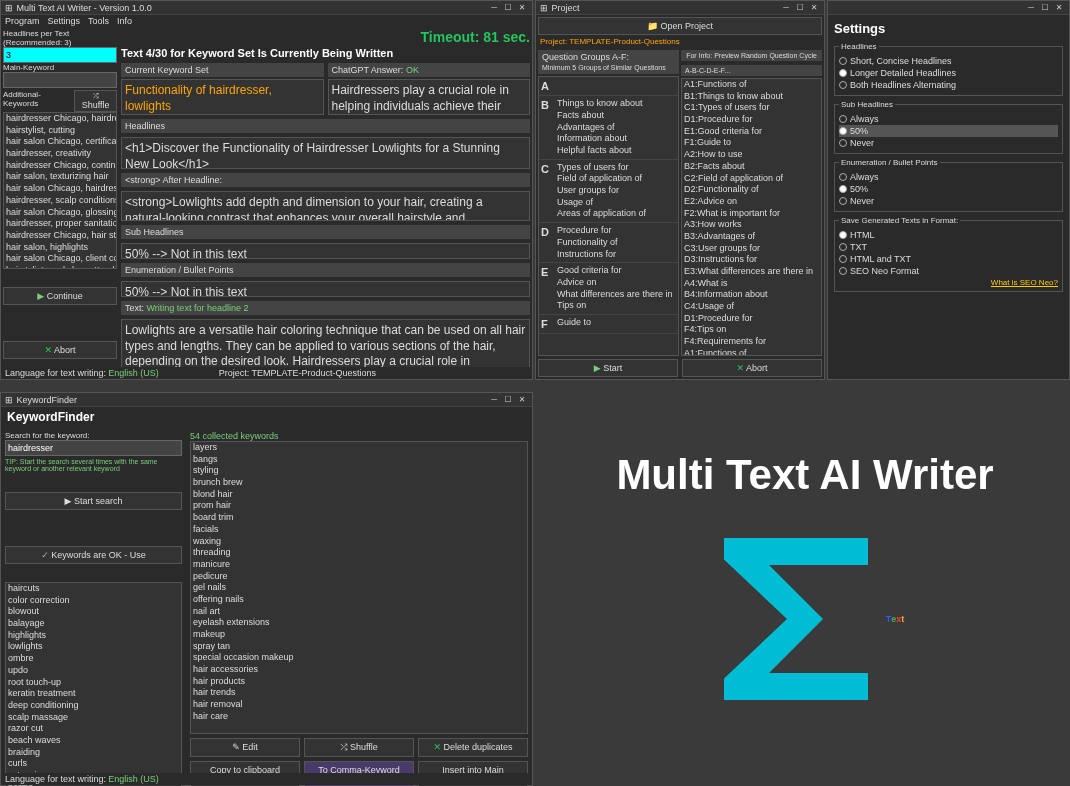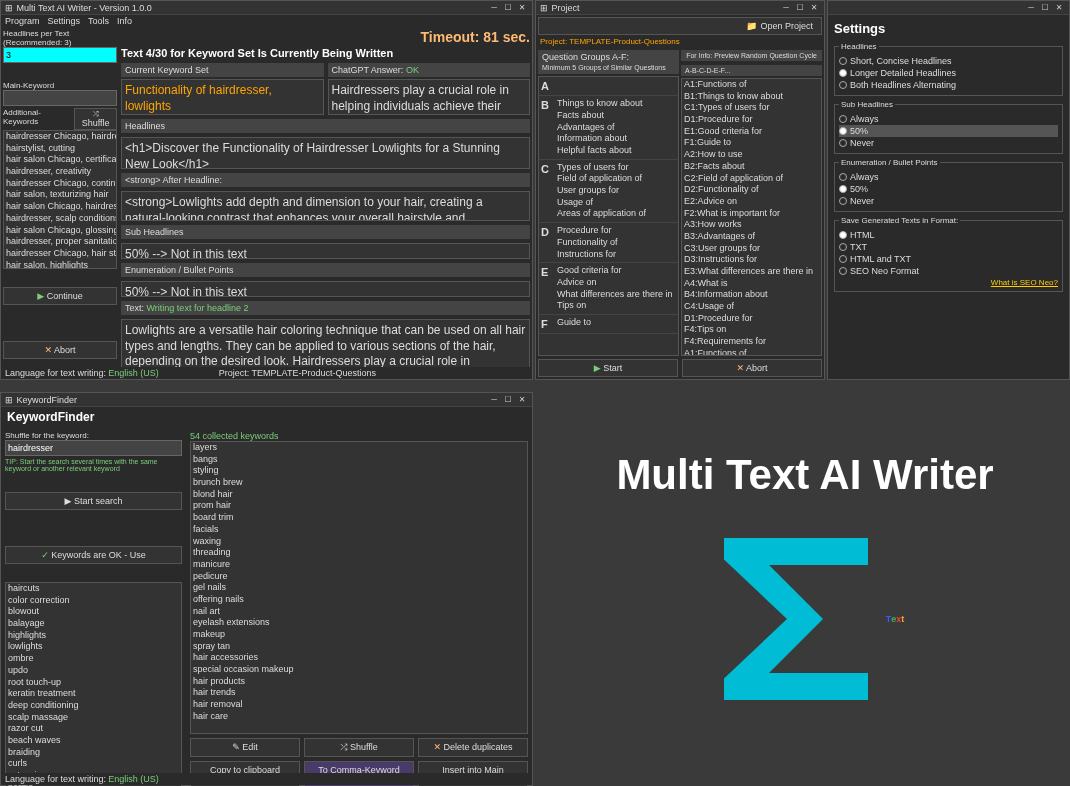--- a/index.html
+++ b/index.html
@@ -5,21 +5,21 @@
 *{margin:0;padding:0;box-sizing:border-box;font-family:Arial,sans-serif;font-size:9px;color:#ddd}
 body{background:#3a3a3a;width:1070px;height:786px;overflow:hidden;position:relative}
 .window{position:absolute;background:#2a2a2a;border:1px solid #555}
 .titlebar{height:14px;background:#333;display:flex;align-items:center;padding:0 4px;justify-content:space-between;border-bottom:1px solid #444}
 .titlebar-left{display:flex;align-items:center;gap:4px}
 .titlebar-right{display:flex;gap:2px}
 .winbtn{width:12px;height:10px;display:flex;align-items:center;justify-content:center;font-size:8px;color:#ccc;cursor:pointer}
 .menubar{height:12px;display:flex;gap:8px;padding:0 4px;align-items:center;font-size:8px}
 .section-label{background:#444;padding:2px 4px;margin:2px 0;font-size:9px}
 .green{color:#7bce7b}
-.red{color:#fdba74}
+.red{color:#22c55e}
 .orange{color:#ffa500}
 input[type=text]{background:#444;border:1px solid #666;color:#fff;padding:2px;width:100%;font-size:9px}
 .btn{background:#333;border:1px solid #555;padding:3px 8px;text-align:center;cursor:pointer;font-size:9px}
 .btn-wide{display:block;width:100%;margin:18px 0}
 .listbox{background:#333;border:1px solid #555;overflow-y:auto;font-size:8px;line-height:1.3}
 .listbox div{padding:0 2px;white-space:nowrap}
 .textarea{background:#333;border:1px solid #555;padding:3px;font-size:12px;line-height:1.3;overflow:hidden}
 .radio-row{display:flex;align-items:center;gap:3px;padding:1px 0}
 .radio{width:8px;height:8px;border-radius:50%;border:1px solid #aaa;display:inline-block}
 .radio.sel{background:#fff}
@@ -77,21 +77,21 @@
   <div class="menubar">
     <span>Program</span>
     <span>Settings</span>
     <span>Tools</span>
     <span>Info</span>
   </div>
   <div class="body">
     <div class="leftcol">
       <div style="font-size:8px">Headlines per Text (Recommended: 3)</div>
       <input type="text" style="background: rgb(0, 255, 255); color: rgb(0, 0, 0);" value="3">
-      <div style="font-size:8px;margin-top:18px">Main-Keyword</div>
+      <div style="font-size:8px;margin-top:0">Main-Keyword</div>
       <input type="text" style="">
       <div style="display:flex;justify-content:space-between;margin-top:2px">
         <span style="font-size:8px">Additional-Keywords</span>
         <span class="btn" style="padding:1px 3px;font-size:7px">⤮ <span>Shuffle</span></span>
       </div>
       <div class="listbox kwlist" id="kwlist">
           <div>hairdresser Chicago, hairdressing styles</div>
           <div>hairstylist, cutting</div>
           <div>hair salon Chicago, certification</div>
           <div>hairdresser, creativity</div>
@@ -155,21 +155,21 @@
         <span>⊞</span>
         <span>Project</span>
       </div>
     <div class="titlebar-right">
         <span class="winbtn">─</span>
         <span class="winbtn">☐</span>
         <span class="winbtn">✕</span>
       </div>
   </div>
   <div class="body">
-    <div class="btn" style="text-align:right">📁 <span>Open Project</span></div>
+    <div class="btn" style="text-align:center">📁 <span>Open Project</span></div>
     <div class="orange" style="padding:2px;font-size:8px">Project: TEMPLATE-Product-Questions</div>
     <div class="groups">
       <div class="groupcol">
         <div class="section-label"><span>Question Groups A-F:</span><br><span style="font-size:7px">Minimum 5 Groups of Similar Questions</span></div>
         <div class="listbox" id="groups-left" style="flex:1">
             <div style="display: flex; border-bottom: 1px solid rgb(68, 68, 68); padding: 2px 0px;">
               <div style="width: 14px; font-size: 11px; font-weight: bold;">A</div>
             </div>
             <div style="display: flex; border-bottom: 1px solid rgb(68, 68, 68); padding: 2px 0px;">
               <div style="width: 14px; font-size: 11px; font-weight: bold;">B</div>
@@ -341,21 +341,21 @@
       </div>
     <div class="titlebar-right">
         <span class="winbtn">─</span>
         <span class="winbtn">☐</span>
         <span class="winbtn">✕</span>
       </div>
   </div>
   <div style="padding:3px 6px;font-size:12px;font-weight:bold;color:#fff">KeywordFinder</div>
   <div class="body">
     <div class="leftcol">
-      <div style="font-size:8px">Shuffle for the keyword:</div>
+      <div style="font-size:8px">Search for the keyword:</div>
       <input type="text" value="hairdresser" style="">
       <div class="green" style="font-size:7px;margin:2px 0">TIP: Start the search several times with the same keyword or another relevant keyword</div>
       <div class="btn btn-wide">▶ <span>Start search</span></div>
       <div class="btn btn-wide" style="color:#7bce7b">✓ <span>Keywords are OK - Use</span></div>
       <div class="listbox" id="kf-left" style="flex:1">
           <div>haircuts</div>
           <div>color correction</div>
           <div>blowout</div>
           <div>balayage</div>
           <div>highlights</div>
@@ -393,22 +393,22 @@
           <div>waxing</div>
           <div>threading</div>
           <div>manicure</div>
           <div>pedicure</div>
           <div>gel nails</div>
           <div>offering nails</div>
           <div>nail art</div>
           <div>eyelash extensions</div>
           <div>makeup</div>
           <div>spray tan</div>
+          <div>special occasion makeup</div>
           <div>hair accessories</div>
-          <div>special occasion makeup</div>
           <div>hair products</div>
           <div>hair trends</div>
           <div>hair removal</div>
           <div>hair care</div>
         </div>
       <div class="btnrow">
         <div class="btn">✎ <span>Edit</span></div>
         <div class="btn">⤮ <span>Shuffle</span></div>
         <div class="btn"><span class="red">✕</span> <span>Delete duplicates</span></div>
       </div>

